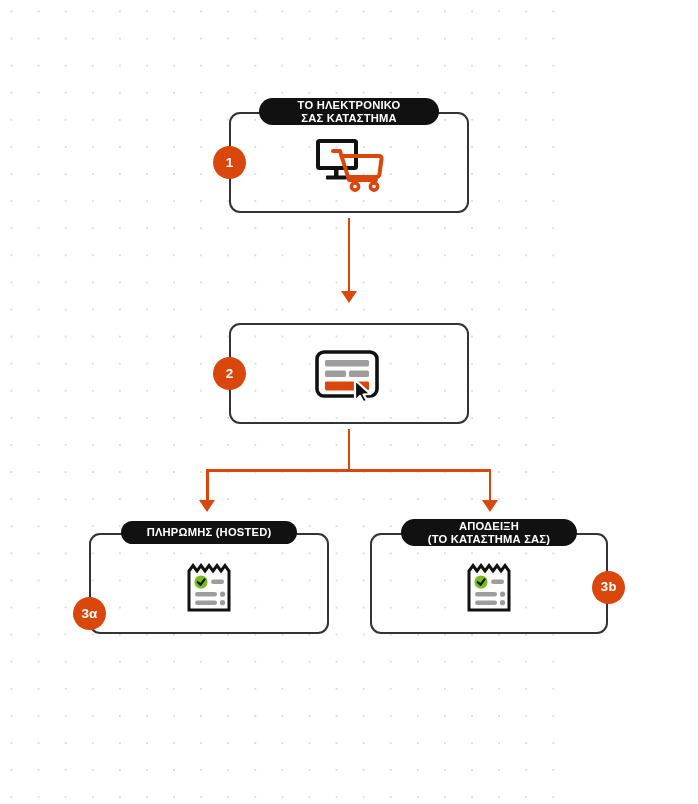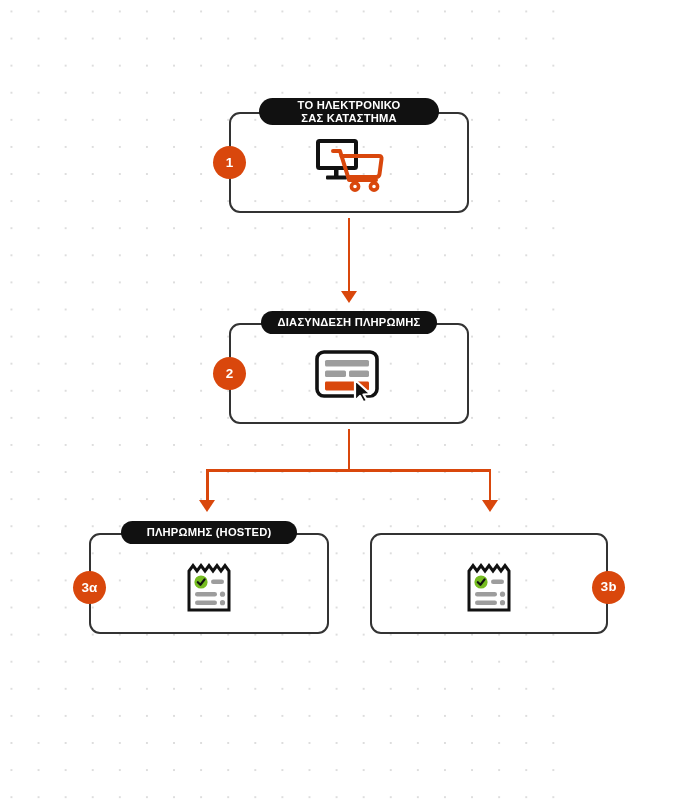--- a/index.html
+++ b/index.html
@@ -124,21 +124,20 @@
       <circle cx="42" cy="49.5" r="3.6" fill="none" stroke="#d9470c" stroke-width="3.6"></circle>
       <circle cx="61" cy="49.5" r="3.6" fill="none" stroke="#d9470c" stroke-width="3.6"></circle>
     </svg>
   </div>
 
   <div class="conn v-line" style="left:347.5px; top:218px; height:74px;"></div>
   <div class="arrow-head" style="left:340.8px; top:291px;"></div>
 
   <div class="step-box" style="left:229px; top:323px; width:240px; height:101px;"></div>
 
-  <div class="pill one-line" style="left:261px; top:311px; width:176px; height:23px;">ΔΙΑΣΥΝΔΕΣΗ ΠΛΗΡΩΜΗΣ</div>
 
   <div class="badge" style="left:213px; top:357px;">2</div>
 
   <div class="icon-wrap" style="left:313px; top:350px; width:72px; height:52px;">
     <svg width="72" height="52" viewBox="0 0 72 52" xmlns="http://www.w3.org/2000/svg">
 
       <rect x="4" y="2" width="60" height="44" rx="7" fill="#ffffff" stroke="#111111" stroke-width="3.6"></rect>
 
       <rect x="12" y="10" width="44" height="6.5" rx="1.6" fill="#9d9d9d"></rect>
       <rect x="12" y="20.5" width="21" height="6.5" rx="1.6" fill="#9d9d9d"></rect>
@@ -154,37 +153,39 @@
   <div class="conn h-line" style="left:207px; top:469px; width:283px;"></div>
   <div class="conn v-line" style="left:206px; top:469px; height:32px;"></div>
   <div class="conn v-line" style="left:488.5px; top:469px; height:32px;"></div>
   <div class="arrow-head" style="left:199.3px; top:500px;"></div>
   <div class="arrow-head" style="left:481.8px; top:500px;"></div>
 
   <div class="step-box" style="left:89px; top:533px; width:240px; height:101px;"></div>
 
   <div class="pill one-line" style="left:121px; top:521px; width:176px; height:23px;">ΠΛΗΡΩΜΗΣ (HOSTED)</div>
 
-  <div class="badge" style="left:73px; top:571px;">3α</div>
+  <div class="badge" style="left:73px; top:597px;">3α</div>
 
   <div class="icon-wrap" style="left:185px; top:561px; width:48px; height:52px;">
     <svg width="48" height="52" viewBox="0 0 48 52" xmlns="http://www.w3.org/2000/svg">
       <path d="M4 10 L4 49 L44 49 L44 10 L40 4.5 L36 10 L32 4.5 L28 10 L24 4.5 L20 10 L16 4.5 L12 10 L8 4.5 Z" fill="#ffffff" stroke="#111111" stroke-width="3"></path>
       <circle cx="16" cy="21" r="6.6" fill="#76bc21"></circle>
       <path d="M12.8 21.2 L15.4 23.8 L19.6 18.4" fill="none" stroke="#111111" stroke-width="2.2" stroke-linecap="round" stroke-linejoin="round"></path>
       <rect x="26" y="18.5" width="13" height="4.5" rx="2.2" fill="#9d9d9d"></rect>
       <rect x="10" y="31" width="22" height="4.5" rx="2.2" fill="#9d9d9d"></rect>
       <circle cx="37.5" cy="33.2" r="2.6" fill="#9d9d9d"></circle>
       <rect x="10" y="39.5" width="22" height="4.5" rx="2.2" fill="#9d9d9d"></rect>
       <circle cx="37.5" cy="41.7" r="2.6" fill="#9d9d9d"></circle>
     </svg>
   </div>
 
   <div class="step-box" style="left:370px; top:533px; width:238px; height:101px;"></div>
 
+  <div class="pill two-line" style="left:401px; top:519px; width:176px; height:27px;">ΑΠΟΔΕΙΞΗ
+(ΤΟ ΚΑΤΑΣΤΗΜΑ ΣΑΣ)</div>
 
   <div class="badge" style="left:592px; top:571px;font-family:Liberation Mono, monospace;">3b</div>
 
   <div class="icon-wrap" style="left:465px; top:561px; width:48px; height:52px;">
     <svg width="48" height="52" viewBox="0 0 48 52" xmlns="http://www.w3.org/2000/svg">
       <path d="M4 10 L4 49 L44 49 L44 10 L40 4.5 L36 10 L32 4.5 L28 10 L24 4.5 L20 10 L16 4.5 L12 10 L8 4.5 Z" fill="#ffffff" stroke="#111111" stroke-width="3"></path>
       <circle cx="16" cy="21" r="6.6" fill="#76bc21"></circle>
       <path d="M12.8 21.2 L15.4 23.8 L19.6 18.4" fill="none" stroke="#111111" stroke-width="2.2" stroke-linecap="round" stroke-linejoin="round"></path>
       <rect x="26" y="18.5" width="13" height="4.5" rx="2.2" fill="#9d9d9d"></rect>
       <rect x="10" y="31" width="22" height="4.5" rx="2.2" fill="#9d9d9d"></rect>

